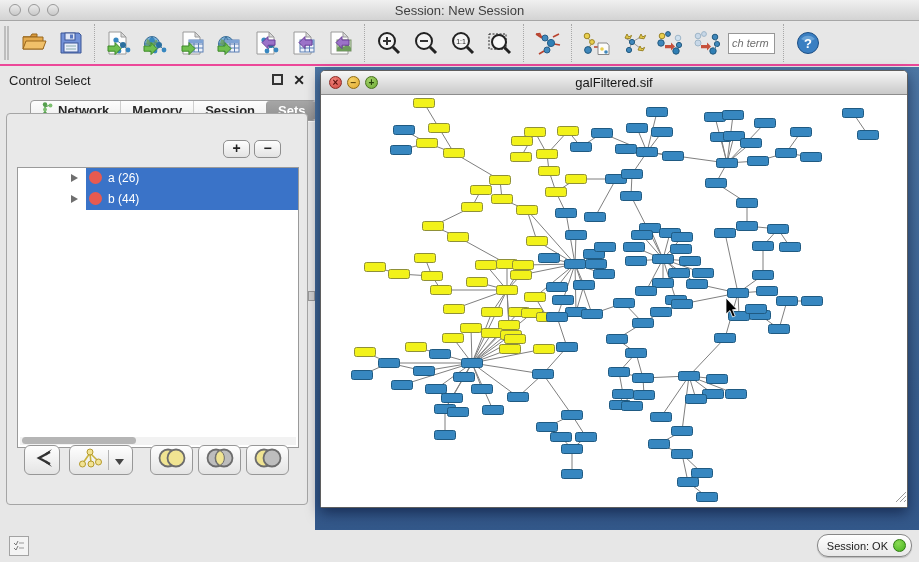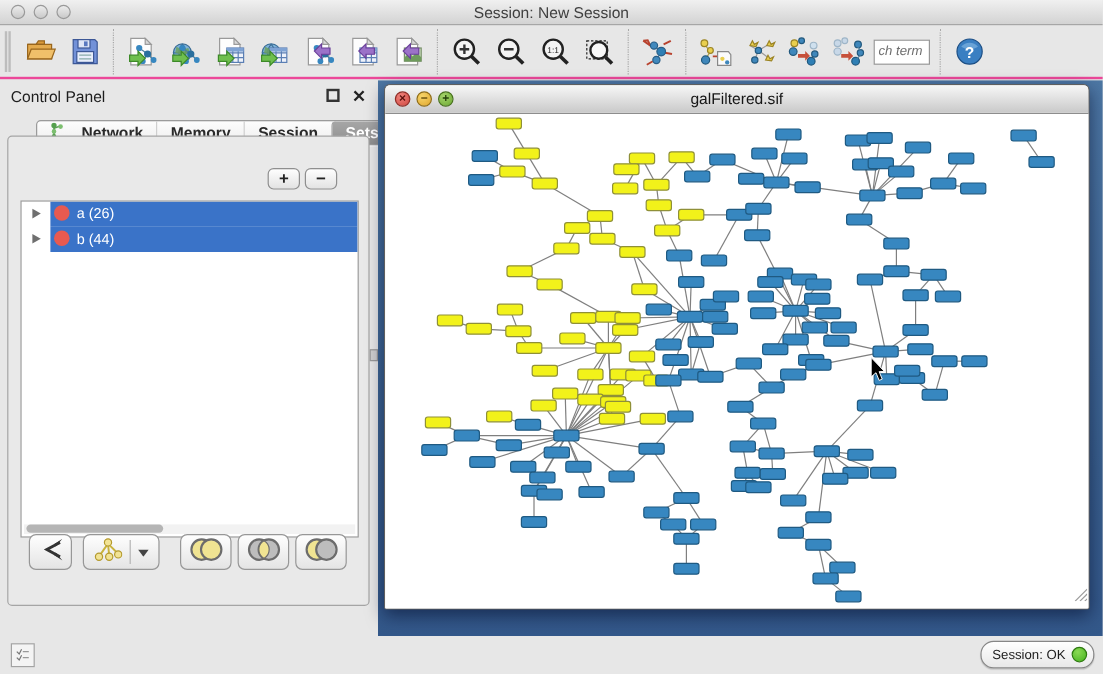--- a/index.html
+++ b/index.html
@@ -34,33 +34,33 @@
   .cp-header { position:absolute; top:0; left:0; right:0; height:28px; }
   .cp-title { position:absolute; left:9px; top:6px; font-size:13px; color:#1e1e1e; }
   .cp-float { position:absolute; right:32px; top:7px; width:11px; height:11px;
     border:2px solid #333; }
   .cp-close { position:absolute; right:10px; top:5px; font-size:14px; font-weight:bold; color:#222; }
 
   .cp-tabs { position:absolute; top:33px; left:30px; height:21px; display:flex;
     border:1px solid #9b9b9b; border-radius:4px; overflow:hidden;
     background:linear-gradient(#fdfdfd,#ededed); box-shadow:0 1px 0 rgba(255,255,255,.7); }
   .cp-tab { padding:0 11px; font-size:13px; font-weight:bold; color:#2a2a2a;
-    display:flex; align-items:center; gap:15px; border-left:1px solid #cfcfcf; }
+    display:flex; align-items:center; gap:5px; border-left:1px solid #cfcfcf; }
   .cp-tab:first-child { border-left:none; }
   .cp-tab.active { background:linear-gradient(#a6a6a6,#8f8f8f); color:#fff;
     border-radius:4px; border-left-color:#9b9b9b; }
 
   .cp-box { position:absolute; top:46px; left:6px; width:302px; height:392px;
     border:1px solid #a5a5a5; border-radius:4px; background:#e9e9e9; }
   .pmbtn { position:absolute; width:27px; height:18px; border:1px solid #8f8f8f;
     border-radius:5px; background:linear-gradient(#fefefe,#e3e3e3);
     font-size:14px; font-weight:bold; color:#222; text-align:center; line-height:15px; }
   .setlist { position:absolute; left:10px; top:53px; width:282px; height:281px;
     background:#fff; border:1px solid #9a9a9a; overflow:hidden; }
-  .setrow { position:relative; height:21px; }
+  .setrow { position:relative; height:21px;margin-left:44px; }
   .setrow .tri { position:absolute; left:9px; top:6px; width:0; height:0;
     border-left:7px solid #6f6f6f; border-top:4px solid transparent; border-bottom:4px solid transparent; }
   .setrow .sel { position:absolute; left:24px; right:0; top:0; bottom:0; background:#3a73c8; }
   .setrow .dot { position:absolute; left:3px; top:3px; width:13px; height:13px;
     border-radius:50%; background:#e85a50; }
   .setrow .lbl { position:absolute; left:22px; top:3px; font-size:12px; color:#fff; }
   .hscroll { position:absolute; left:2px; right:2px; bottom:2px; height:8px; background:#f2f2f2; }
   .hthumb { position:absolute; left:2px; top:0; width:114px; height:7px;
     background:#b5b5b5; border-radius:4px; }
 
@@ -346,21 +346,21 @@
       <svg width="24" height="24" viewBox="0 0 24 24">
         <circle cx="12" cy="12" r="10.5" fill="#3a7fc2" stroke="#1d4f85"></circle>
         <path d="M5 8 a9 9 0 0 1 14 0 a13 13 0 0 1 -14 0" fill="#7db2e0" opacity="0.7"></path>
         <text x="12" y="17" font-size="13" font-weight="bold" text-anchor="middle" fill="#fff" font-family="Liberation Sans,sans-serif">?</text>
       </svg>
     </button>
   </div>
 
 <div class="cp">
   <div class="cp-header">
-    <span class="cp-title">Control Panel</span>
+    <span class="cp-title">Control Select</span>
     <span class="cp-float"></span>
     <span class="cp-close">✕</span>
   </div>
 
   <div class="cp-tabs">
     <div class="cp-tab">
       <span>
         <svg width="11" height="14" viewBox="0 0 11 14">
           <line x1="3" y1="3" x2="3" y2="11" stroke="#5a9e55" stroke-width="1.4"></line>
           <line x1="3" y1="5" x2="8" y2="3" stroke="#5a9e55" stroke-width="1.2"></line>

